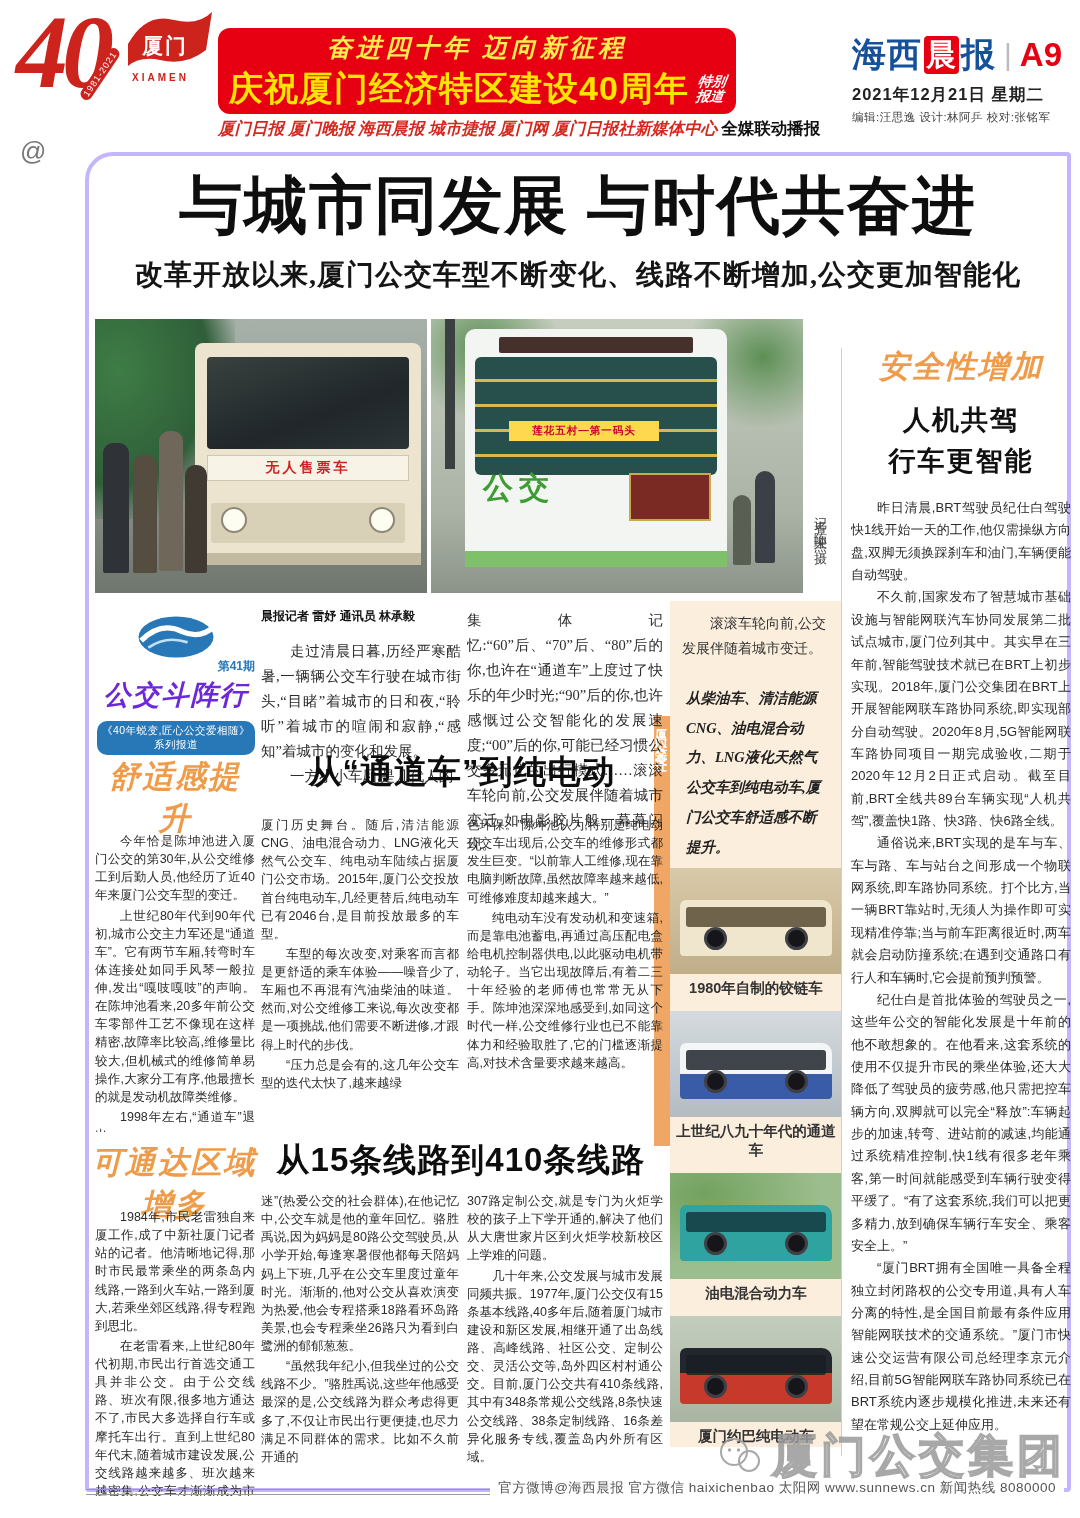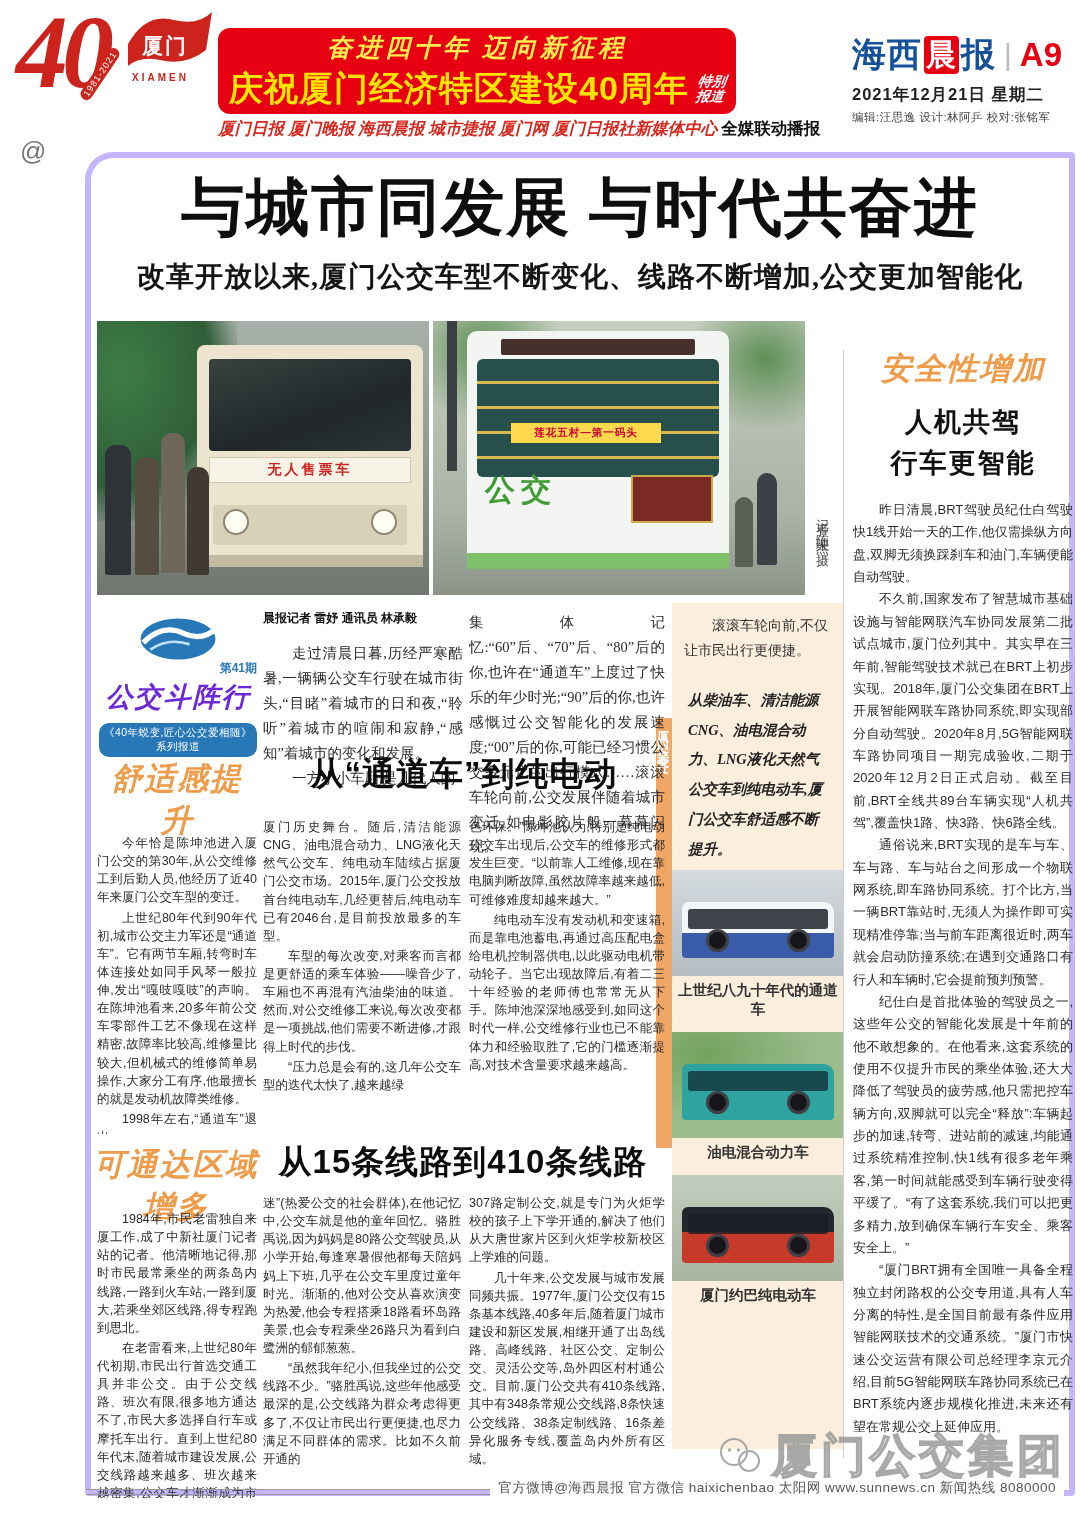--- a/index.html
+++ b/index.html
@@ -31,21 +31,21 @@
   .mh-mid{display:inline-block;background:#e60012;color:#fff;border-radius:4px;padding:0 2px;margin:0 2px;
           font-size:30px;line-height:38px;}
   .mh-sep{color:#bbb;font-size:30px;font-weight:200;margin:0 2px;}
   .mh-pageno{color:#e60012;font-size:33px;font-weight:900;}
   .mh-date{margin-top:6px;font-size:16.5px;font-weight:700;color:#222;letter-spacing:1px;}
   .mh-credits{margin-top:4px;font-size:11.5px;color:#444;letter-spacing:.5px;}
   .at-mark{position:absolute;left:20px;top:136px;font-size:26px;color:#777;}
 
   
   .frame{position:absolute;left:85px;top:152px;width:978px;height:1332px;
-         border:6px solid #c4b5fd;border-radius:28px 4px 4px 4px;text-decoration:underline;}
+         border:4px solid #c4b5fd;border-radius:28px 4px 4px 4px;text-decoration:underline;}
   .headline{position:absolute;left:0;top:14px;width:100%;text-align:center;
             font:900 63px "Liberation Serif",serif;color:#0e0e0e;letter-spacing:2px;line-height:1.15;}
   .subheadline{position:absolute;left:0;top:100px;width:100%;text-align:center;
                font:700 28px "Liberation Serif",serif;color:#151515;letter-spacing:1px;}
 
   
   .photoL{position:absolute;left:6px;top:163px;width:332px;height:274px;overflow:hidden;
           background:linear-gradient(180deg,#a7b1a9 0%,#8e978f 55%,#6f766e 100%);}
   .p1-foliage{position:absolute;left:-40px;top:-30px;width:180px;height:230px;
       background:radial-gradient(ellipse at 35% 35%,#3e7d46 0%,#2f5e38 55%,rgba(47,94,56,0) 75%);}
@@ -225,23 +225,33 @@
       <div class="person" style="right:52px;bottom:28px;width:18px;height:70px;background:#5a5f54;"></div>
     </div>
 
     <div class="credit-v">记者 陈理杰 摄</div>
 
     <div class="orange-strip">
       <div class="v-label">厦门公交变迁</div>
     </div>
 
     <div class="sidebar">
-      <div class="sb-cap">滚滚车轮向前,不仅让市民出行更便捷。</div>
+      <div class="sb-cap">滚滚车轮向前,公交发展伴随着城市变迁。</div>
       <div class="sb-intro">从柴油车、清洁能源CNG、油电混合动力、LNG液化天然气公交车到纯电动车,厦门公交车舒适感不断提升。</div>
 
+      <div class="side-photo">
+        <div class="ph ph-sepia">
+          <div class="bus">
+              <div class="win"></div>
+            <div class="wheel w1"></div>
+              <div class="wheel w2"></div>
+            </div>
+        </div>
+        <div class="sb-photocap">1980年自制的铰链车</div>
+      </div>
 
       <div class="side-photo">
         <div class="ph ph-blue">
           <div class="bus">
               <div class="win"></div>
             <div class="wheel w1"></div>
               <div class="wheel w2"></div>
             </div>
         </div>
         <div class="sb-photocap">上世纪八九十年代的通道车</div>

